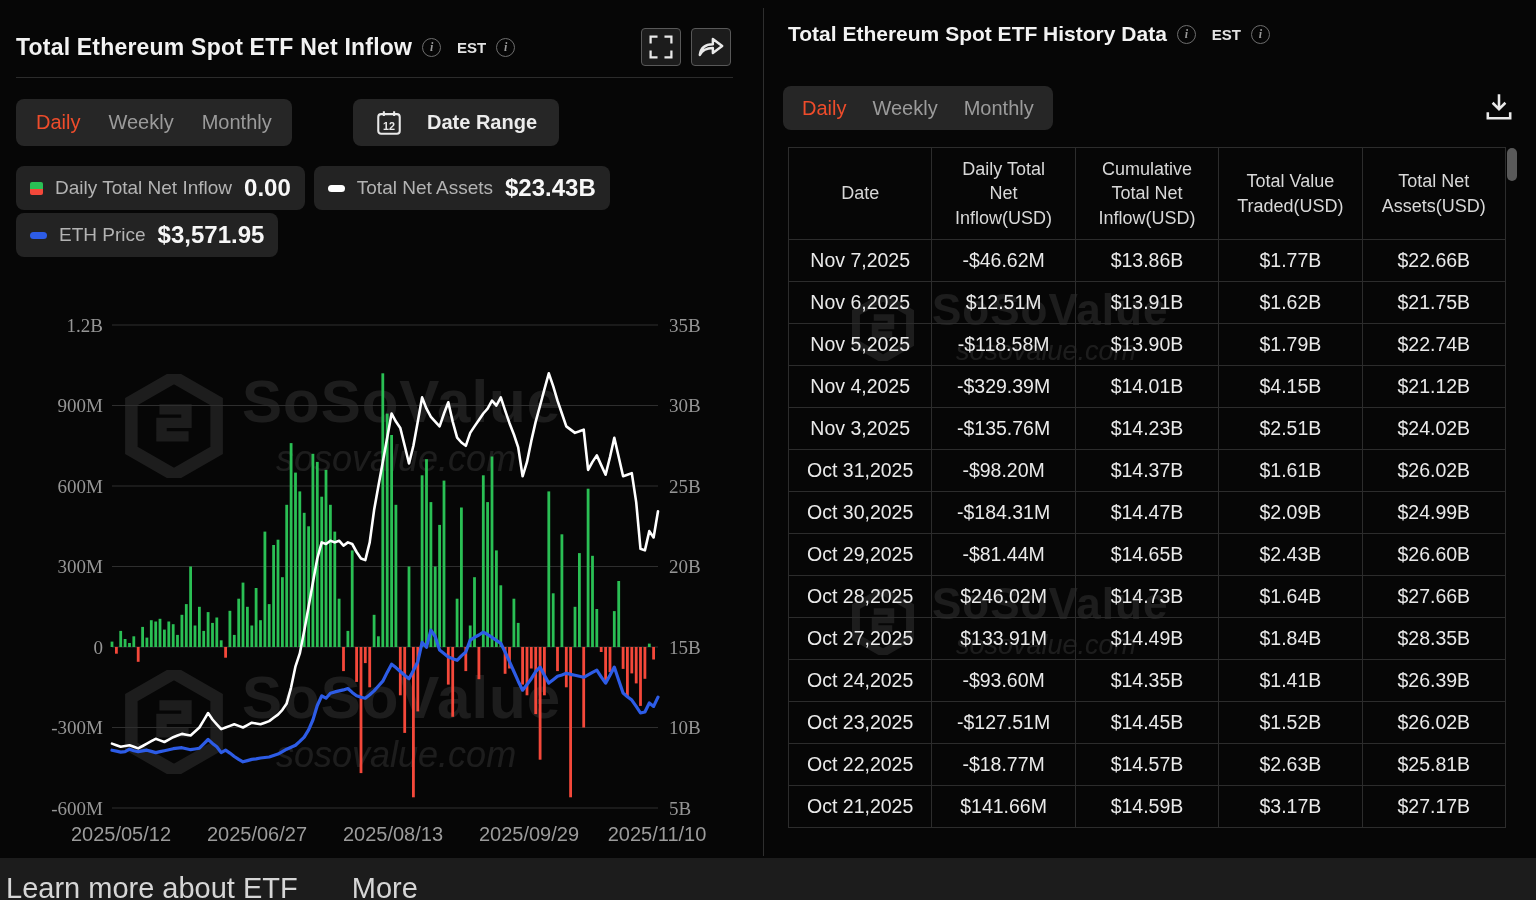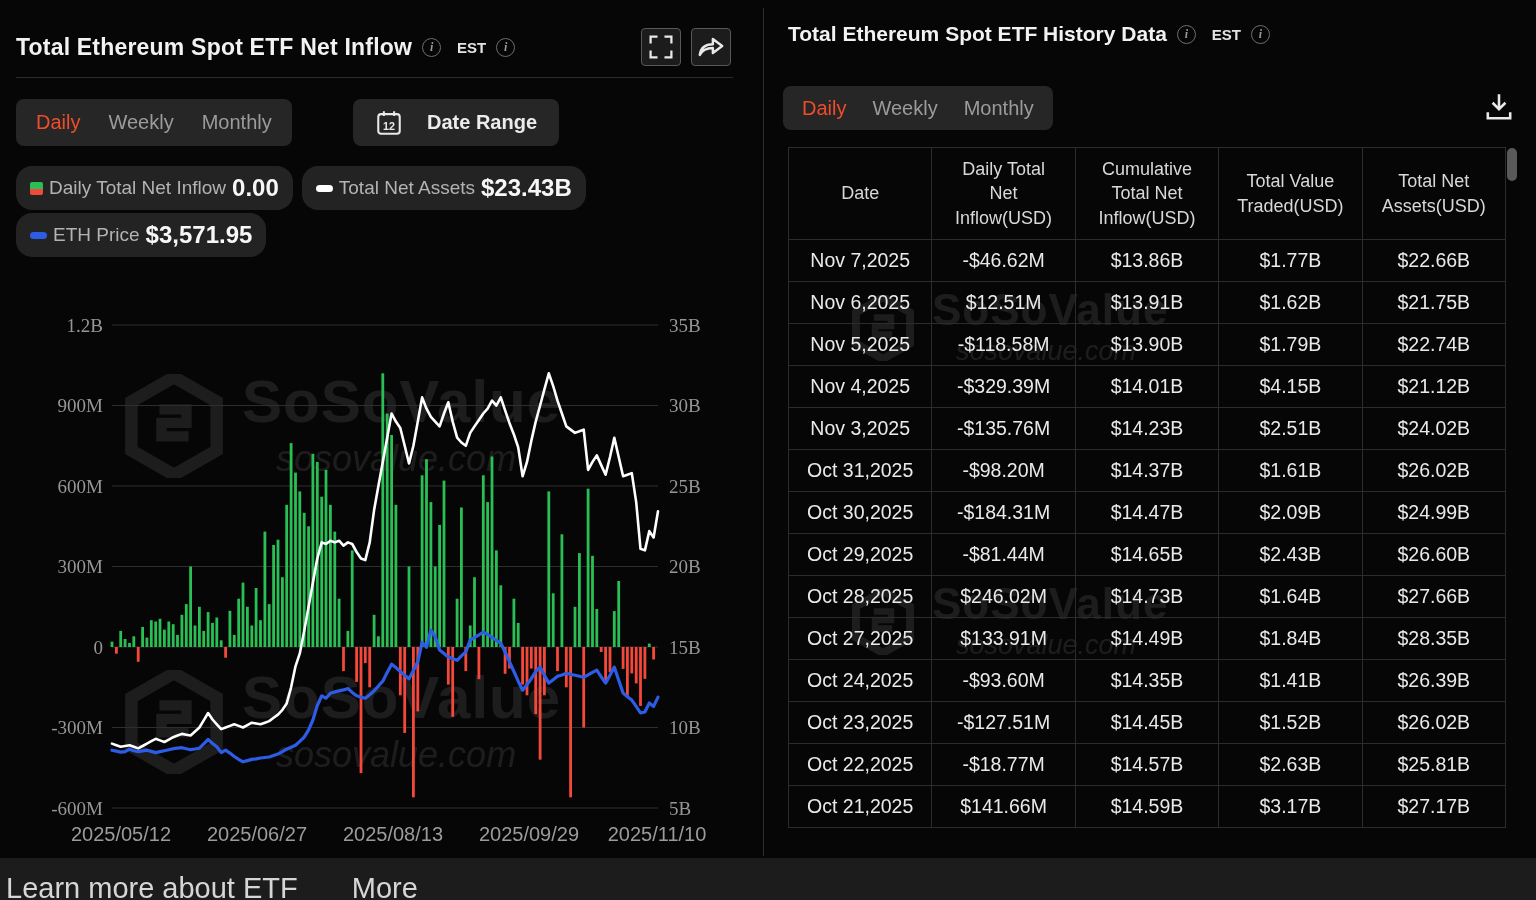--- a/index.html
+++ b/index.html
@@ -28,22 +28,22 @@
   .tab { font-size:20px; color:#9b9b9b; cursor:pointer; }
   .tab.active { color:#ee4c2b; }
   .daterange { position:absolute; left:353px; top:99px; height:47px; background:#262626;
     border:none; border-radius:8px; display:flex; align-items:center; gap:24px;
     padding:0 22px; cursor:pointer; z-index:3; }
   .daterange svg { stroke:#e9e9e9; fill:none; stroke-width:2.2; }
   .daterange .dr-label { font-size:20px; font-weight:700; color:#ececec; }
 
   .legend-row { position:absolute; left:16px; display:flex; gap:9px; z-index:3; }
   .legend-row.r1 { top:166px; } .legend-row.r2 { top:213px;align-items:flex-end; }
-  .chip { background:#232323; border-radius:16px; padding:8px 14px; display:flex;
-    align-items:center; gap:6px; cursor:pointer; }
+  .chip { background:#232323; border-radius:8px; padding:8px 14px; display:flex;
+    align-items:center; gap:12px; cursor:pointer; }
   .chip-label { font-size:19px; color:#b3b3b3; }
   .chip-value { font-size:24px; font-weight:700; color:#f7f7f7; }
   .sw-grid { width:13px; height:13px; border-radius:2px;
     background:linear-gradient(#2abf54 0 50%, #f4483a 50% 100%); flex:none; }
   .sw-dash { width:17px; height:7px; border-radius:4px; flex:none; }
   .sw-white { background:#ffffff; } .sw-blue { background:#2d5ce6; }
 
   .chart { position:absolute; inset:0; z-index:1; }
   .chart svg.plot { position:absolute; inset:0; }
   .ytick { font-family:"Liberation Serif", serif; font-size:19px; fill:#969696; }

